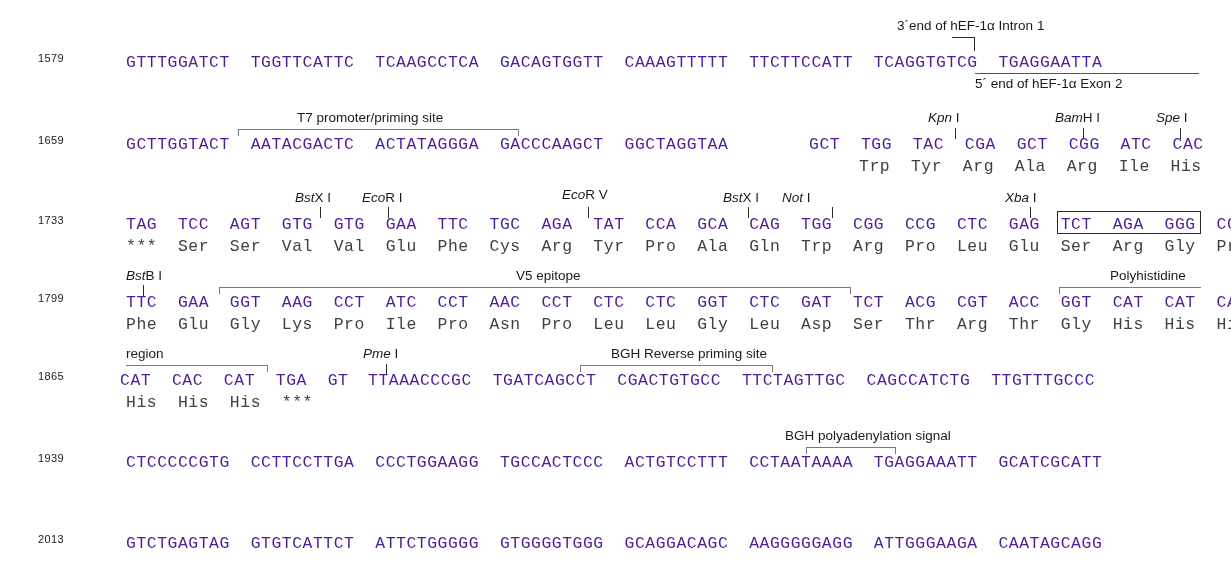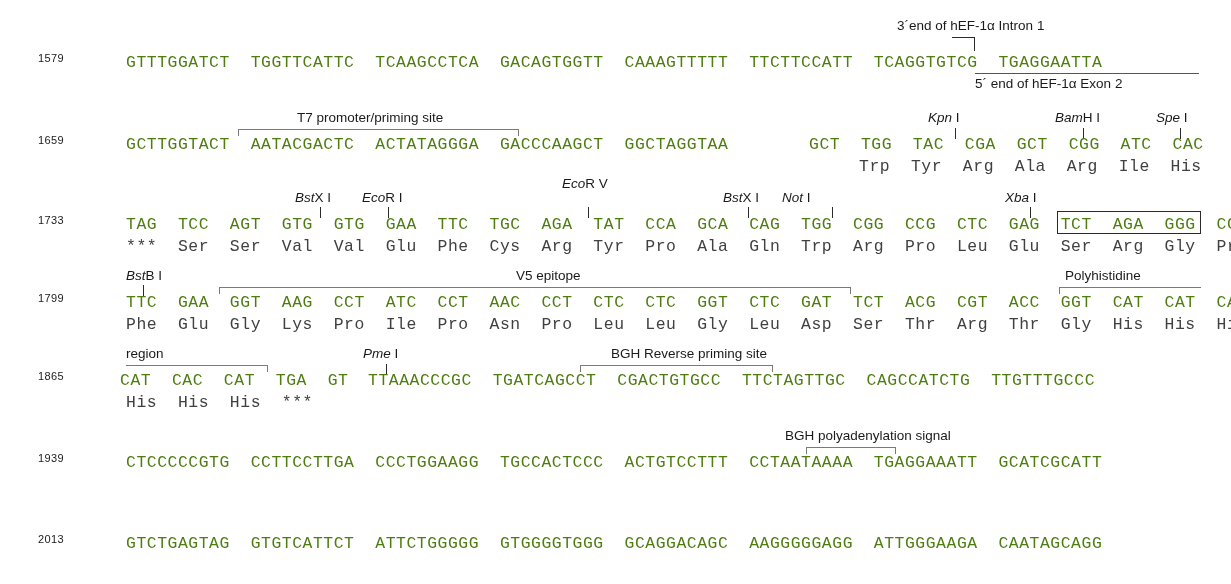--- a/index.html
+++ b/index.html
@@ -30,21 +30,21 @@
     color: #1a1a1a;
     letter-spacing: 0.4px;
     white-space: nowrap;
   }
   .dna, .aa {
     position: absolute;
     font-family: "Liberation Mono", "DejaVu Sans Mono", monospace;
     font-size: 16.4px;
     letter-spacing: 0.55px;
     white-space: pre;
-    color: #4d7c0f;
+    color: #4c1d95;
   }
   .aa { color: #404040; }
 
   
   .ann {
     position: absolute;
     font-family: "Liberation Sans", sans-serif;
     font-size: 13.5px;
     color: #1a1a1a;
     white-space: nowrap;
@@ -142,21 +142,21 @@
 </div>
 
 <div class="seq-row">
 
   <div class="re-label" style="left:295px; top:191px;"><span class="it">Bst</span><span>X I</span></div>
   <div class="tick" style="left:320px; top:207px; height:11px;"></div>
 
   <div class="re-label" style="left:362px; top:191px;"><span class="it">Eco</span><span>R I</span></div>
   <div class="tick" style="left:388px; top:207px; height:11px;"></div>
 
-  <div class="re-label" style="left:562px; top:177px;"><span class="it">Eco</span><span>R V</span></div>
+  <div class="re-label" style="left:562px; top:188px;"><span class="it">Eco</span><span>R V</span></div>
   <div class="tick" style="left:588px; top:207px; height:11px;"></div>
 
   <div class="re-label" style="left:723px; top:191px;"><span class="it">Bst</span><span>X I</span></div>
   <div class="tick" style="left:748px; top:207px; height:11px;"></div>
 
   <div class="re-label" style="left:782px; top:191px;"><span class="it">Not</span><span> I</span></div>
   <div class="tick" style="left:832px; top:207px; height:11px;"></div>
 
   <div class="re-label" style="left:1005px; top:191px;"><span class="it">Xba</span><span> I</span></div>
   <div class="tick" style="left:1030px; top:207px; height:11px;"></div>
@@ -169,21 +169,21 @@
 </div>
 
 <div class="seq-row">
 
   <div class="re-label" style="left:126px; top:269px;"><span class="it">Bst</span><span>B I</span></div>
   <div class="tick" style="left:143px; top:285px; height:11px;"></div>
 
   <div class="ann" style="left:516px; top:269px;">V5 epitope</div>
   <div class="bracket left-leg right-leg" style="left:219px; top:287px; width:632px;"></div>
 
-  <div class="ann" style="left:1065px; top:269px;text-align:right;">Polyhistidine</div>
+  <div class="ann" style="left:1110px; top:269px;text-align:right;">Polyhistidine</div>
   <div class="bracket left-leg" style="left:1059px; top:287px; width:142px;"></div>
 
   <div class="pos-num" style="left:38px; top:292px;">1799</div>
   <div class="dna" style="left:126px; top:293px;">TTC  GAA  GGT  AAG  CCT  ATC  CCT  AAC  CCT  CTC  CTC  GGT  CTC  GAT  TCT  ACG  CGT  ACC  GGT  CAT  CAT  CAC</div>
   <div class="aa" style="left:126px; top:315px;">Phe  Glu  Gly  Lys  Pro  Ile  Pro  Asn  Pro  Leu  Leu  Gly  Leu  Asp  Ser  Thr  Arg  Thr  Gly  His  His  His</div>
 </div>
 
 <div class="seq-row">
 
   <div class="ann" style="left:126px; top:347px;">region</div>

